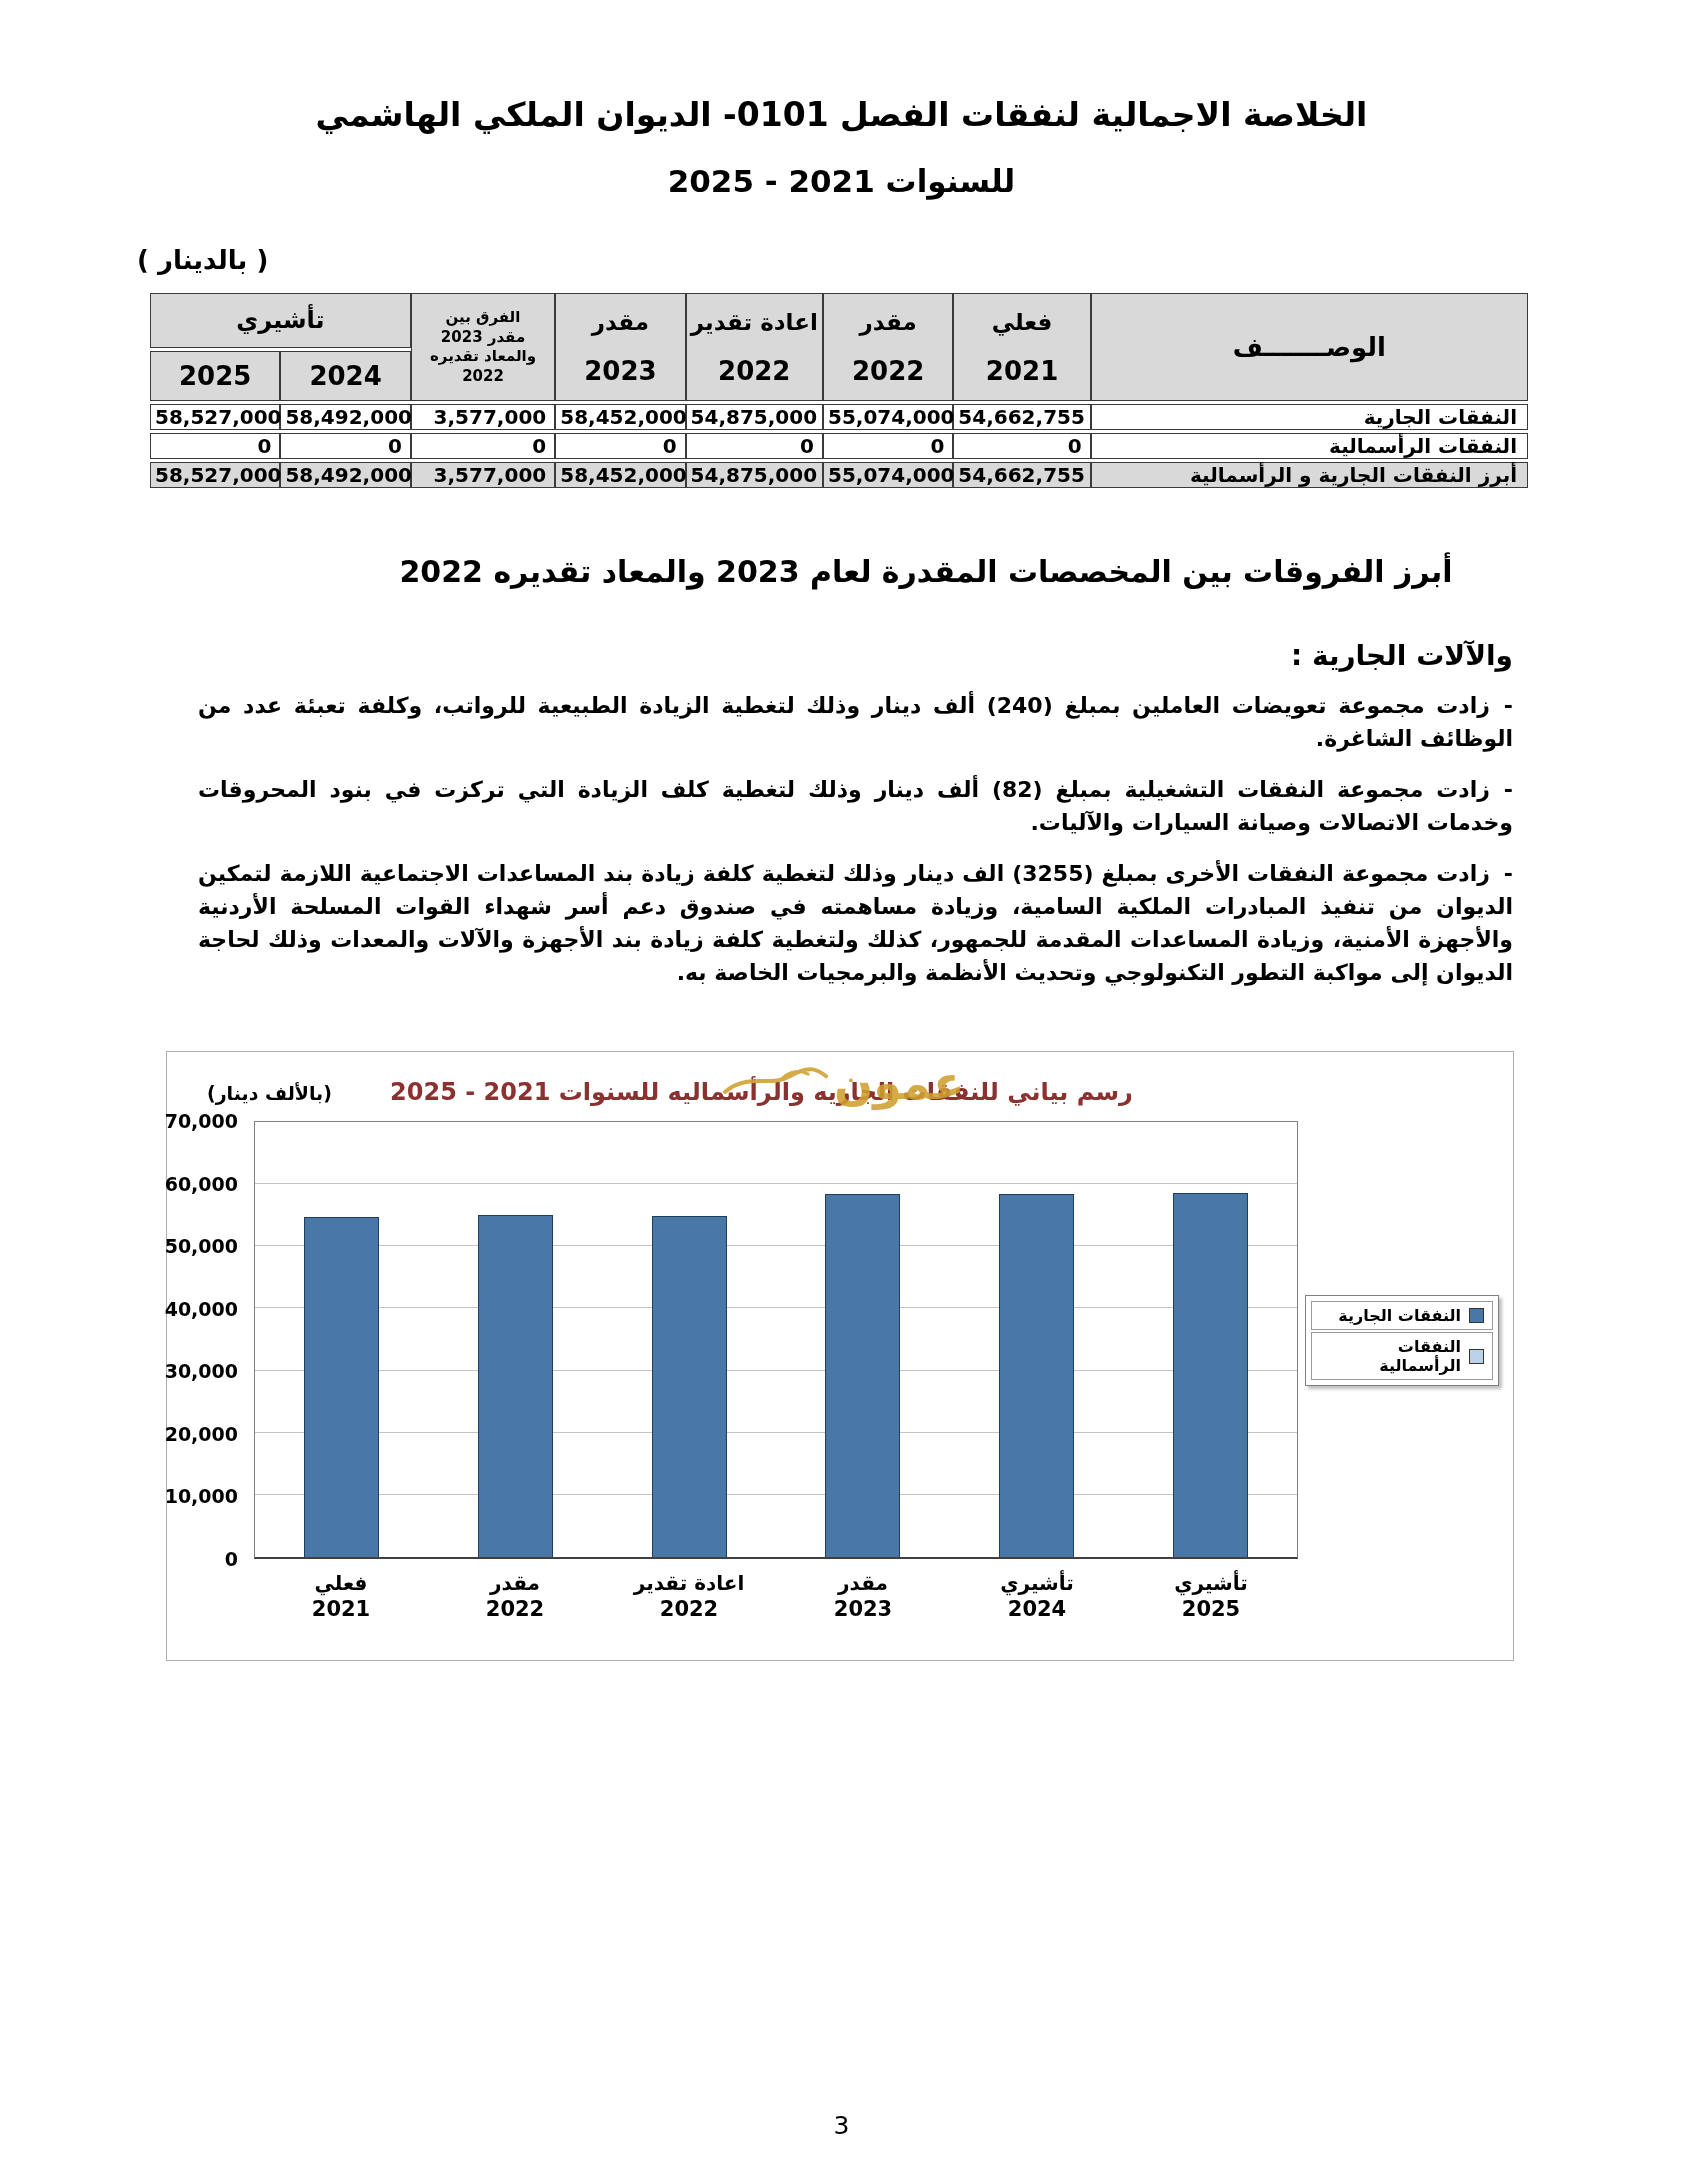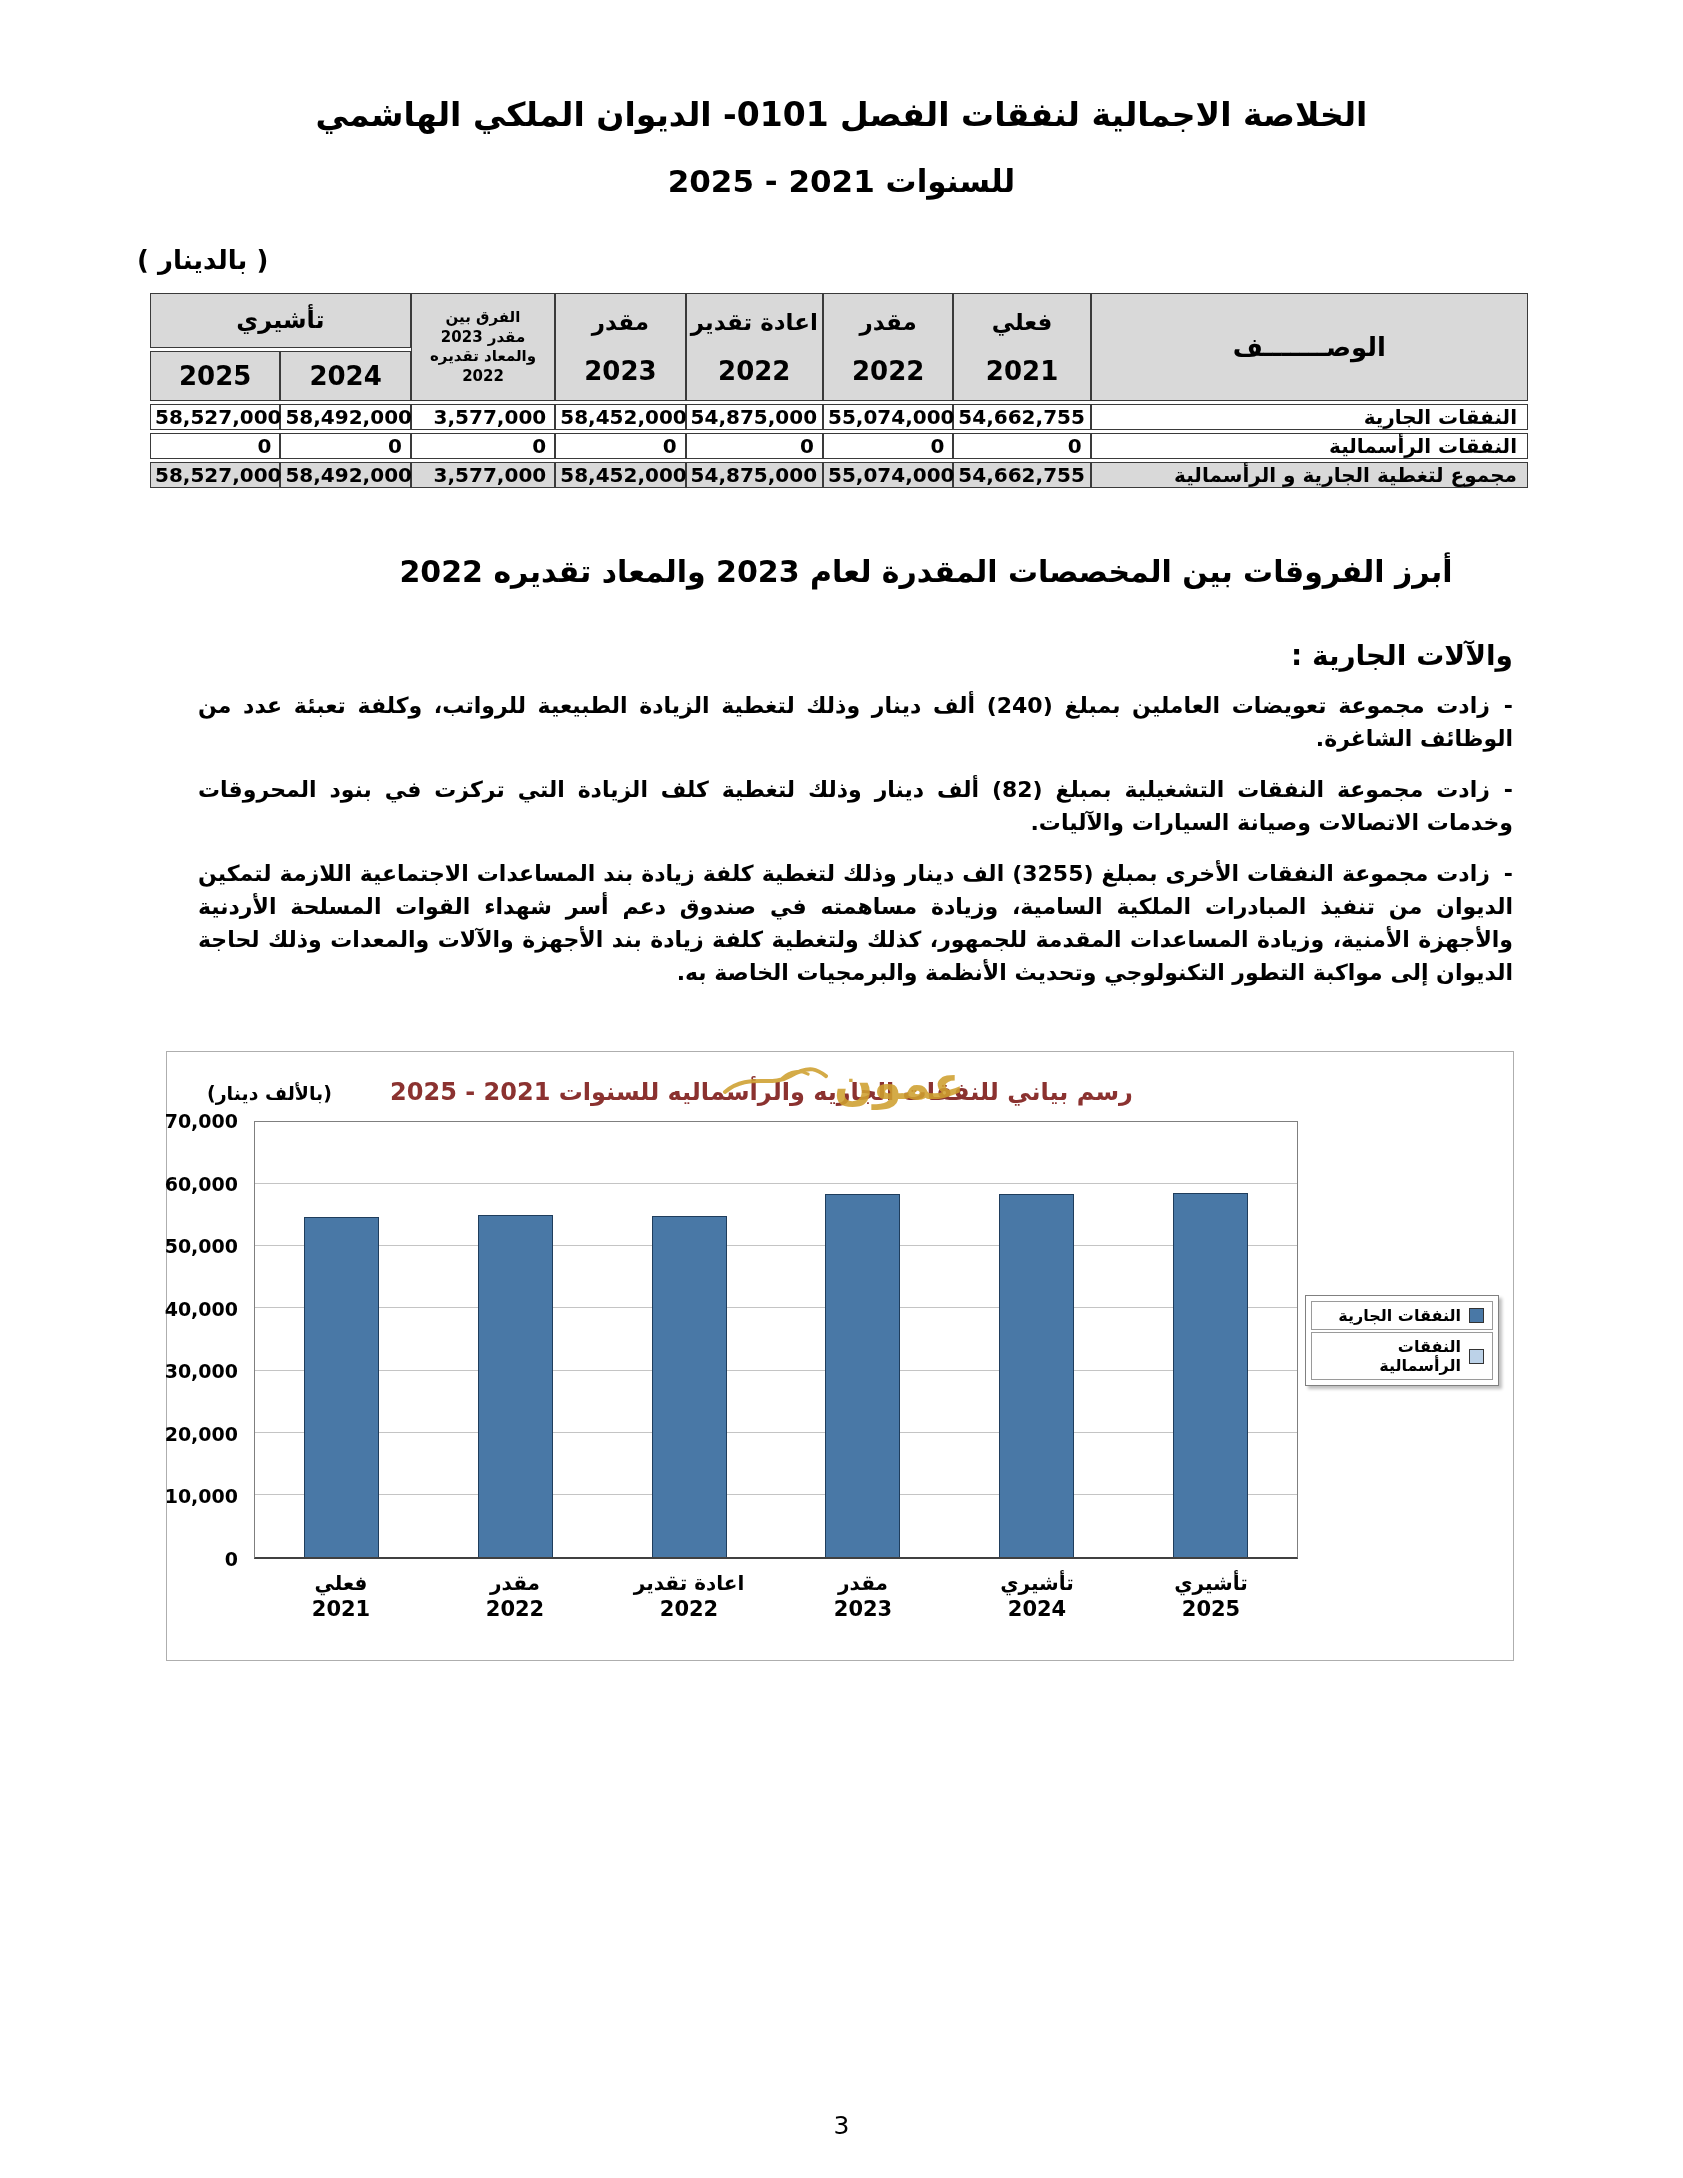--- a/index.html
+++ b/index.html
@@ -147,21 +147,21 @@
         <td class="desc">النفقات الرأسمالية</td>
         <td class="val">0</td>
         <td class="val">0</td>
         <td class="val">0</td>
         <td class="val">0</td>
         <td class="val">0</td>
         <td class="val">0</td>
         <td class="val">0</td>
       </tr>
       <tr class="total-row">
-        <td class="desc">مجموع لتغطية الجارية و الرأسمالية</td>
+        <td class="desc">أبرز النفقات الجارية و الرأسمالية</td>
         <td class="val">54,662,755</td>
         <td class="val">55,074,000</td>
         <td class="val">54,875,000</td>
         <td class="val">58,452,000</td>
         <td class="val">3,577,000</td>
         <td class="val">58,492,000</td>
         <td class="val">58,527,000</td>
       </tr>
     </tbody>
   </table>

